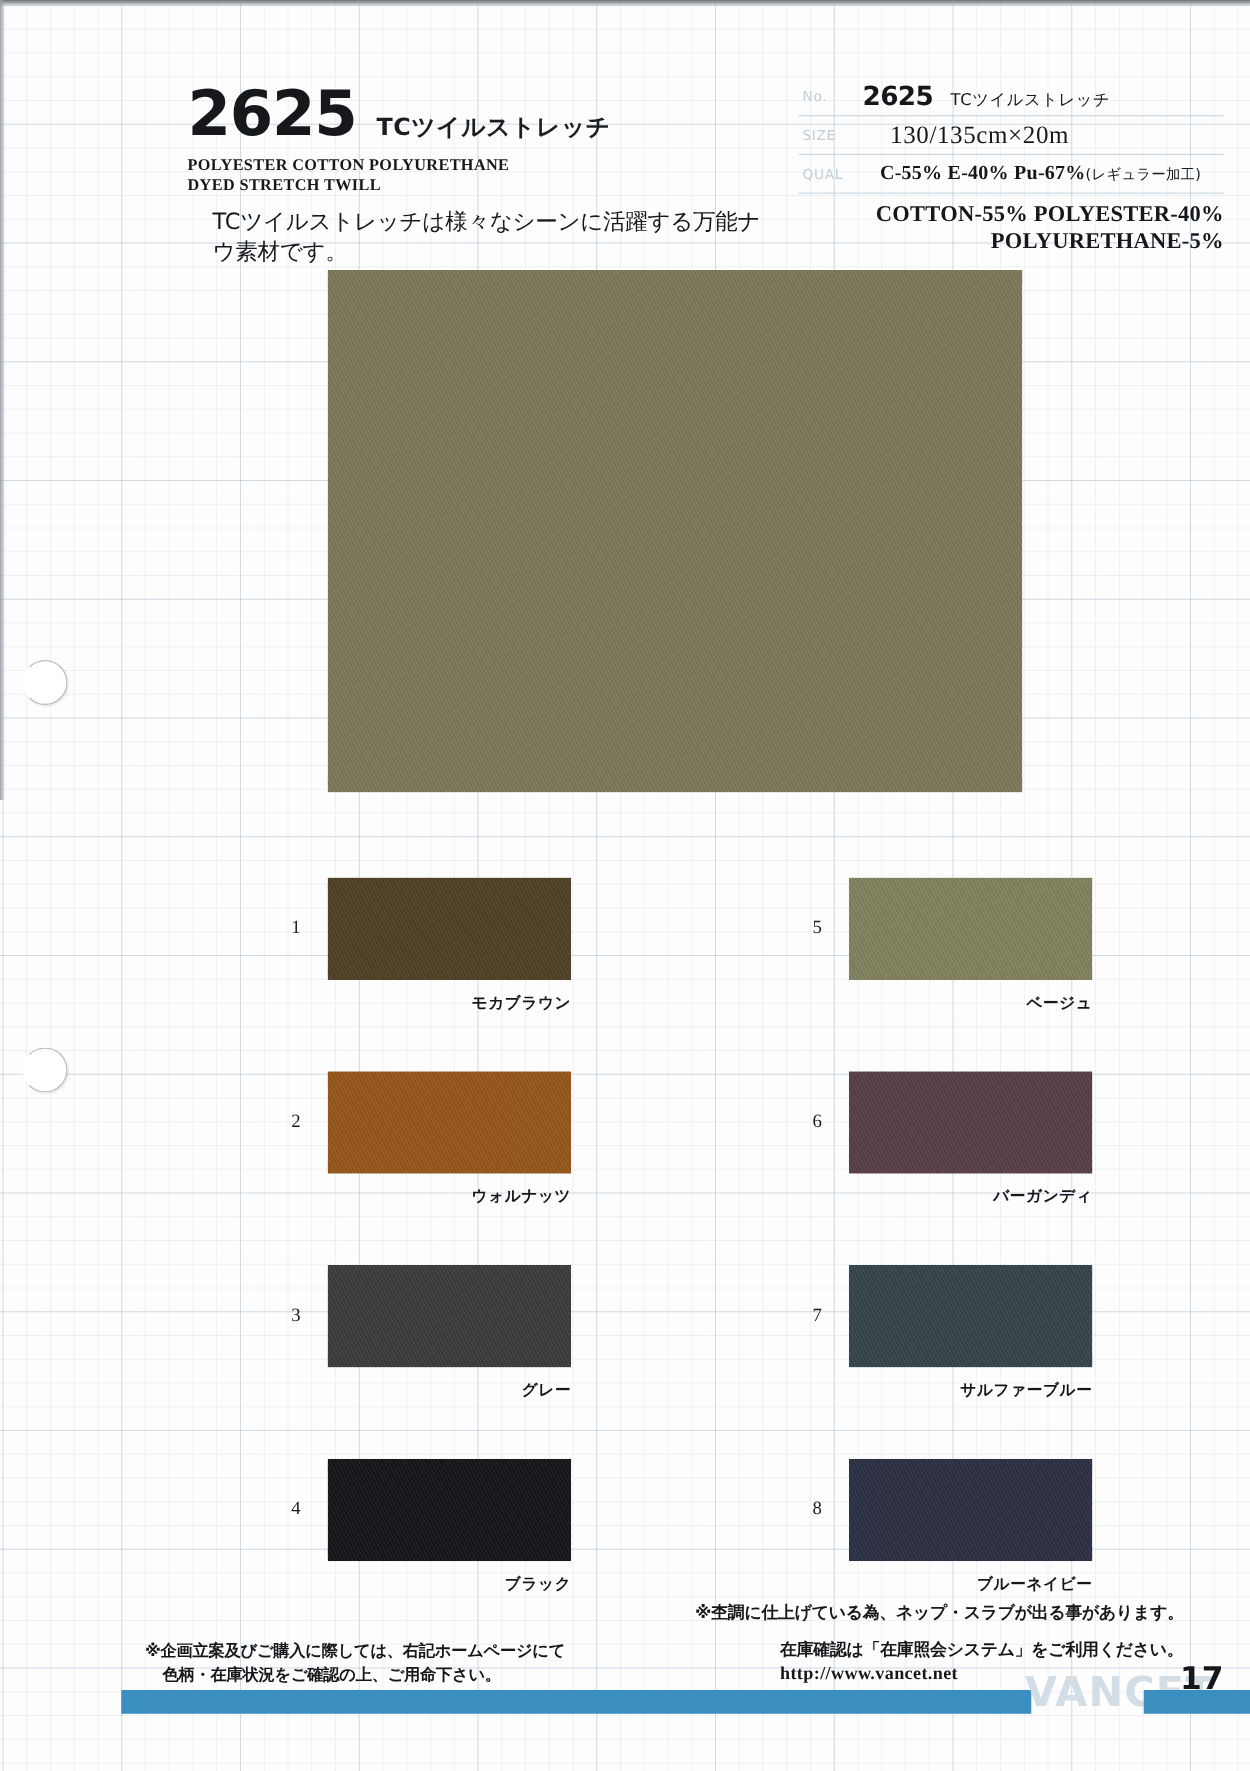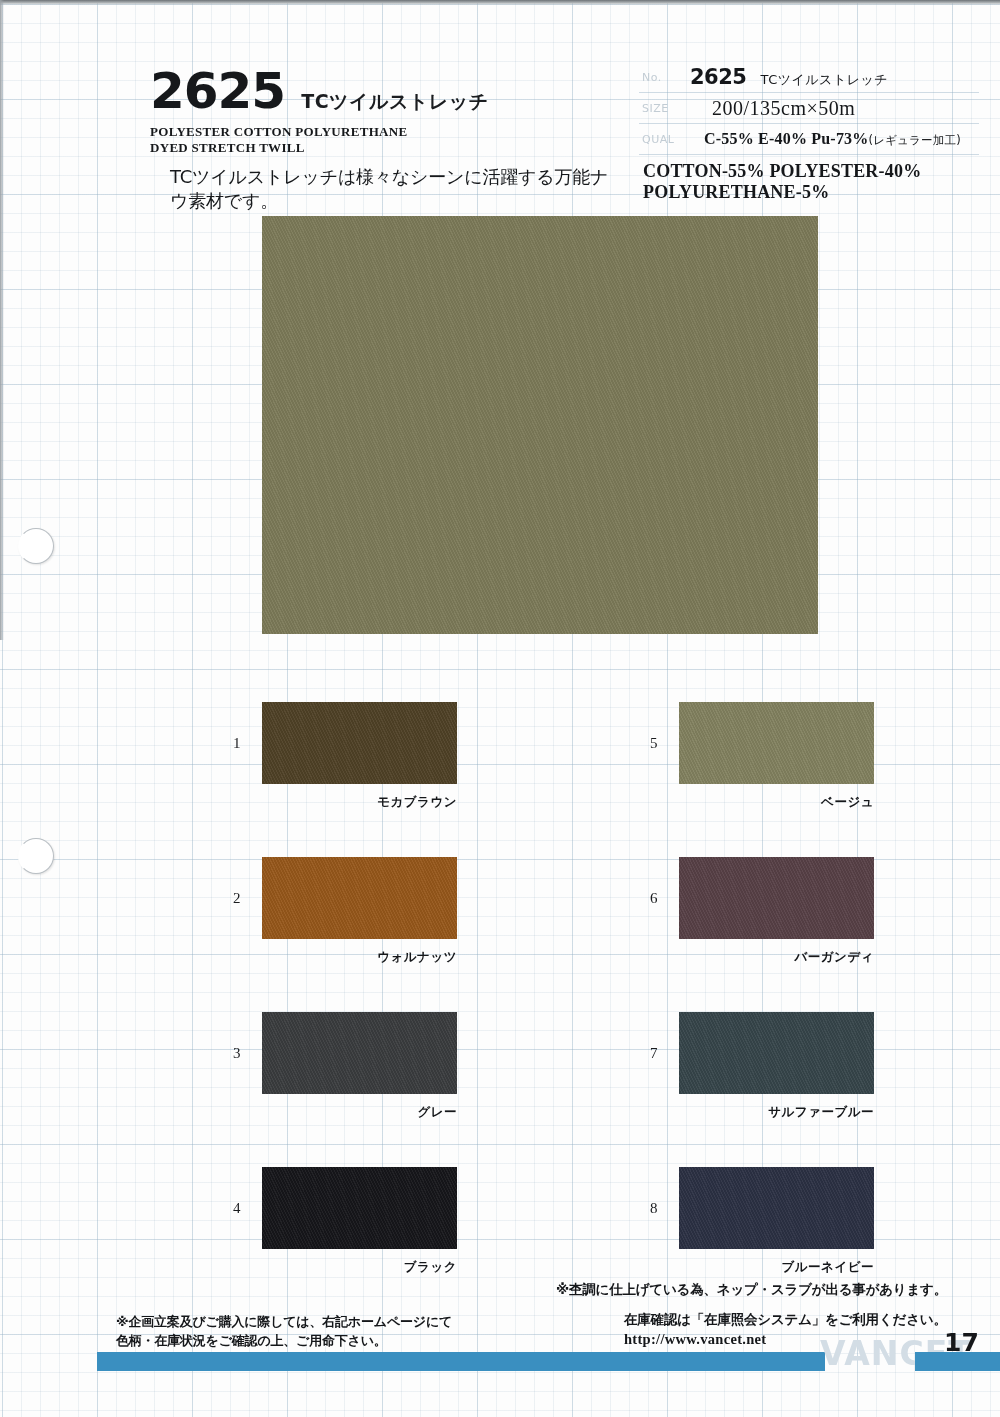--- a/index.html
+++ b/index.html
@@ -158,20 +158,21 @@
   }
   .comp-lines {
     font-family: "Liberation Serif", serif;
     font-size: 18px;
     font-weight: 700;
     color: #15171a;
     line-height: 1.17;
     margin-top: 6px;
     padding-left: 4px;
     letter-spacing: 0.2px;
+    text-align: right;
   }
 
   
   .main-swatch-wrap {
     position: absolute;
     left: 262px; top: 216px;
     width: 556px; height: 418px;
   }
   .swatch {
     position: relative;
@@ -252,21 +253,21 @@
   .note-left {
     position: absolute;
     left: 116px; top: 1313px;
     font-family: "DejaVu Sans", sans-serif;
     font-size: 13px;
     font-weight: 700;
     color: #15171a;
     line-height: 1.45;
     letter-spacing: -0.2px;
   }
-  .note-left .l2 { display: block; }
+  .note-left .l2 { display: block; padding-left: 14px; }
   .stock-block {
     position: absolute;
     left: 624px; top: 1311px;
     color: #15171a;
   }
   .stock-line {
     font-family: "DejaVu Sans", sans-serif;
     font-size: 13.5px;
     font-weight: 600;
     letter-spacing: -0.2px;
@@ -338,27 +339,27 @@
     <div class="spec-row">
       <div class="spec-label">No.</div>
       <div class="spec-val val-no">
         <span class="val-no-num">2625</span>
         <span class="val-no-jp">TCツイルストレッチ</span>
       </div>
     </div>
 
     <div class="spec-row">
       <div class="spec-label">SIZE</div>
-      <div class="spec-val val-size">200/135cm×50m</div>
+      <div class="spec-val val-size">130/135cm×20m</div>
     </div>
 
     <div class="spec-row">
       <div class="spec-label">QUAL</div>
       <div class="spec-val val-qual">
-        <span>C-55% E-40% Pu-73%</span><span class="paren">(レギュラー加工)</span>
+        <span>C-55% E-40% Pu-67%</span><span class="paren">(レギュラー加工)</span>
       </div>
     </div>
 
     <div class="comp-lines">
       <div>COTTON-55%  POLYESTER-40%</div>
       <div>POLYURETHANE-5%</div>
     </div>
   </div>
 
   <div class="main-swatch-wrap">

